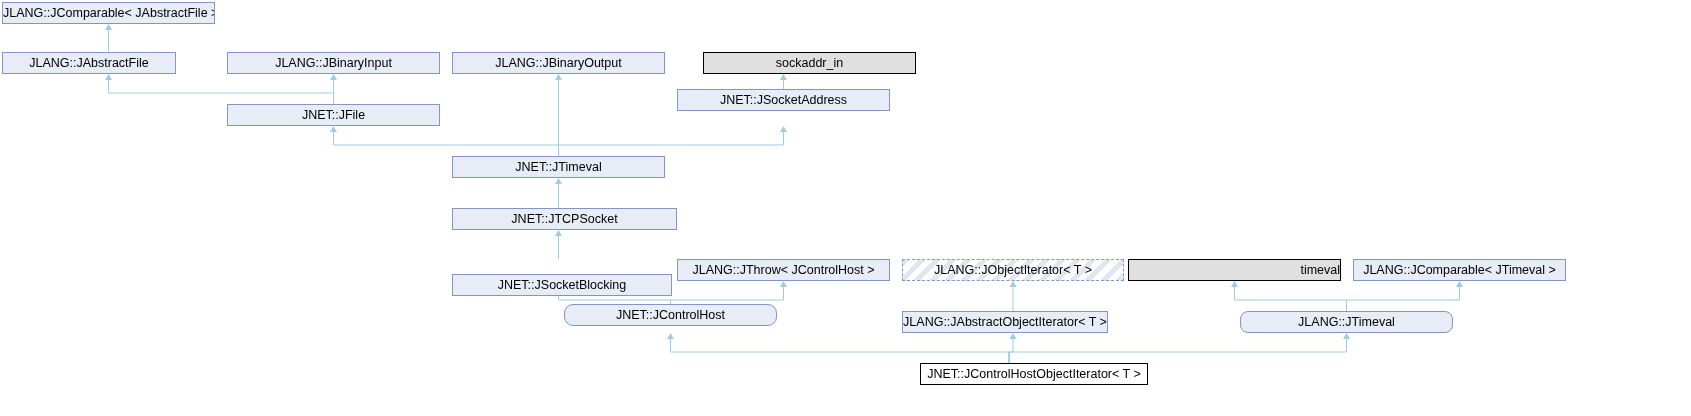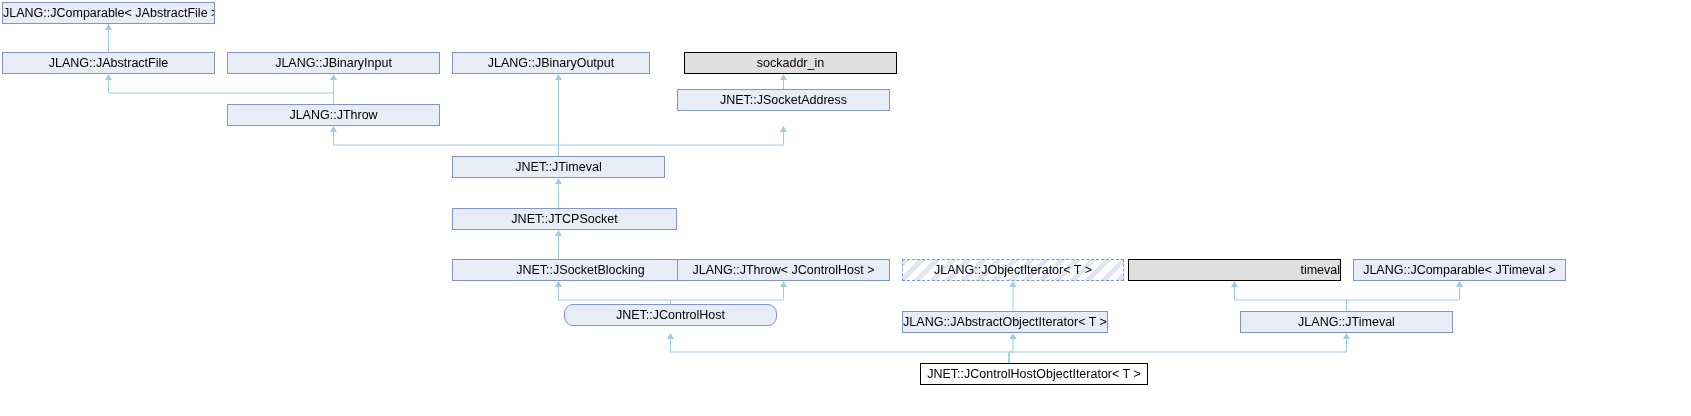--- a/index.html
+++ b/index.html
@@ -83,65 +83,65 @@
       <polygon points="667,339 674,339 670.5,333" fill="#9fcbe3"></polygon>
       <line x1="1009" y1="363" x2="1009" y2="352" stroke="#9fcbe3" stroke-width="1"></line>
       <line x1="1009" y1="352" x2="1346.5" y2="352" stroke="#9fcbe3" stroke-width="1"></line>
       <line x1="1346.5" y1="352" x2="1346.5" y2="339" stroke="#9fcbe3" stroke-width="1"></line>
       <polygon points="1343,339 1350,339 1346.5,333" fill="#9fcbe3"></polygon>
     </svg>
   <div id="nodes">
       <div class="node n-class" style="left: 2px; top: 2px; width: 213px;">
         <span class="lbl">JLANG::JComparable&lt; JAbstractFile &gt;</span>
       </div>
-      <div class="node n-class" style="left: 2px; top: 52px; width: 213px;">
+      <div class="node n-class" style="left: 2px; top: 52px; width: 174px;">
         <span class="lbl">JLANG::JAbstractFile</span>
       </div>
       <div class="node n-class" style="left: 227px; top: 52px; width: 213px;">
         <span class="lbl">JLANG::JBinaryInput</span>
       </div>
-      <div class="node n-class" style="left: 452px; top: 52px; width: 198px;">
+      <div class="node n-class" style="left: 452px; top: 52px; width: 213px;">
         <span class="lbl">JLANG::JBinaryOutput</span>
       </div>
-      <div class="node n-extern" style="left: 684px; top: 52px; width: 213px;">
+      <div class="node n-extern" style="left: 703px; top: 52px; width: 213px;">
         <span class="lbl">sockaddr_in</span>
       </div>
       <div class="node n-class" style="left: 227px; top: 104px; width: 213px;">
-        <span class="lbl">JLANG::JThrow</span>
+        <span class="lbl">JNET::JFile</span>
       </div>
       <div class="node n-class" style="left: 677px; top: 89px; width: 213px;">
         <span class="lbl">JNET::JSocketAddress</span>
       </div>
       <div class="node n-class" style="left: 452px; top: 156px; width: 213px;">
         <span class="lbl">JNET::JTimeval</span>
       </div>
       <div class="node n-class" style="left: 452px; top: 208px; width: 225px;">
         <span class="lbl">JNET::JTCPSocket</span>
       </div>
-      <div class="node n-class" style="left: 452px; top: 259px; width: 257px;">
+      <div class="node n-class" style="left: 452px; top: 274px; width: 220px;">
         <span class="lbl">JNET::JSocketBlocking</span>
       </div>
       <div class="node n-class" style="left: 677px; top: 259px; width: 213px;">
         <span class="lbl">JLANG::JThrow&lt; JControlHost &gt;</span>
       </div>
       <div class="node n-tmpl" style="left: 902px; top: 259px; width: 222px;">
         <span class="lbl">JLANG::JObjectIterator&lt; T &gt;</span>
       </div>
       <div class="node n-extern" style="left: 1128px; top: 259px; width: 213px; text-align: right;">
         <span class="lbl">timeval</span>
       </div>
       <div class="node n-class" style="left: 1353px; top: 259px; width: 213px;">
         <span class="lbl">JLANG::JComparable&lt; JTimeval &gt;</span>
       </div>
       <div class="node n-class" style="left: 564px; top: 304px; width: 213px; border-radius: 9px;">
         <span class="lbl">JNET::JControlHost</span>
       </div>
       <div class="node n-class" style="left: 902px; top: 311px; width: 206px;">
         <span class="lbl">JLANG::JAbstractObjectIterator&lt; T &gt;</span>
       </div>
-      <div class="node n-class" style="left: 1240px; top: 311px; width: 213px;">
+      <div class="node n-class" style="left: 1240px; top: 311px; width: 213px; border-radius: 8px;">
         <span class="lbl">JLANG::JTimeval</span>
       </div>
       <div class="node n-focus" style="left: 900px; top: 363px; width: 228px; margin-left: 20px;">
         <span class="lbl">JNET::JControlHostObjectIterator&lt; T &gt;</span>
       </div>
     </div>
 </div>
 
 </body></html>

